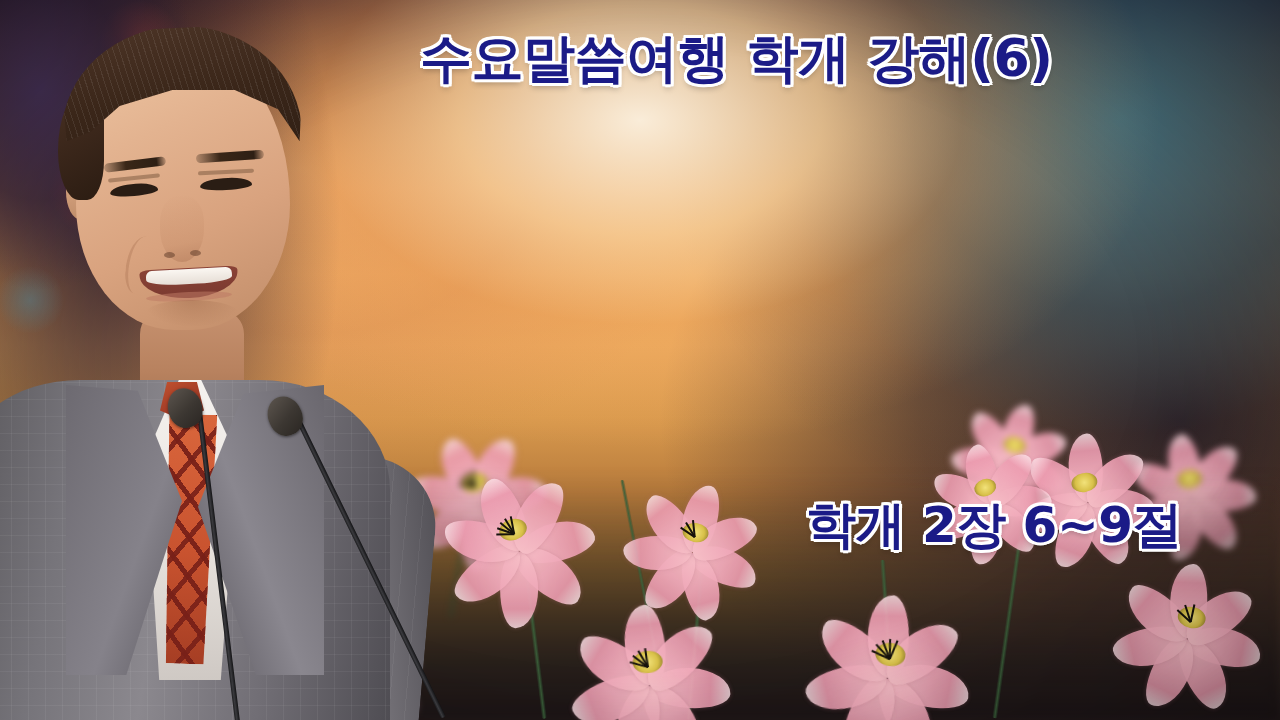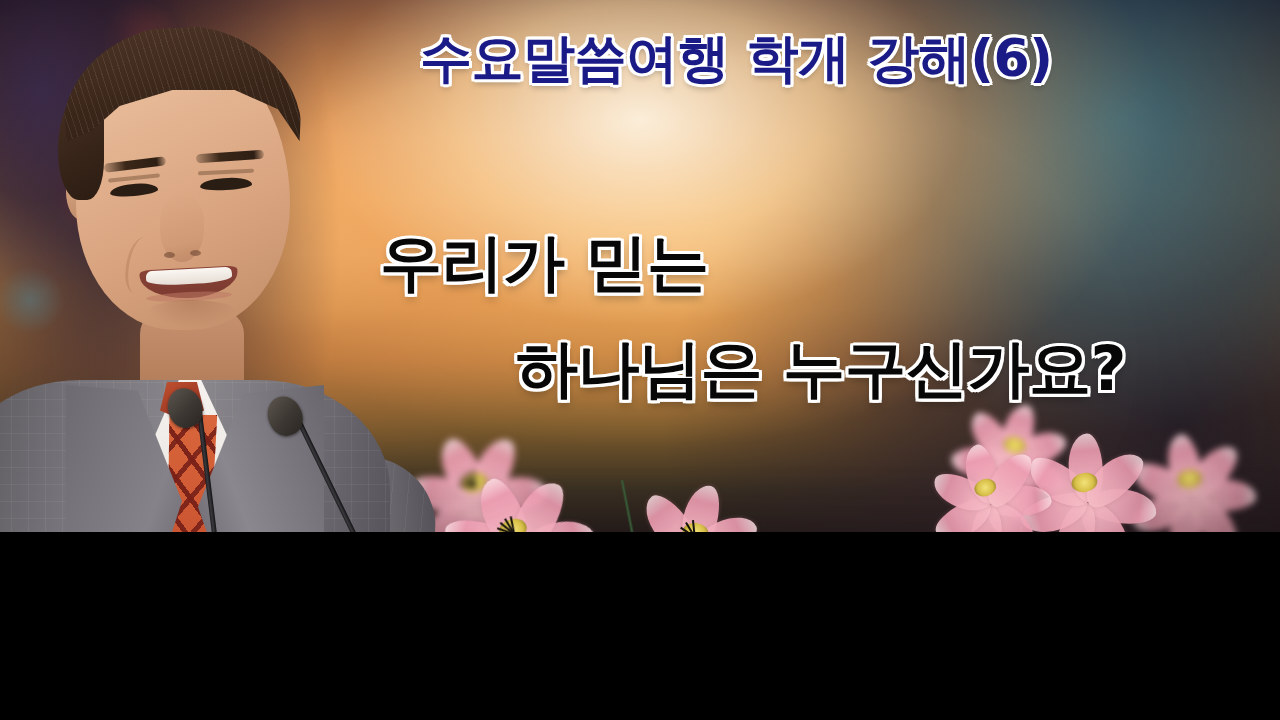--- a/index.html
+++ b/index.html
@@ -3,21 +3,21 @@
 <meta charset="utf-8">
 <style>
   html, body {
     margin: 0;
     padding: 0;
     background: #000;
   }
   #stage {
     position: relative;
     width: 1280px;
-    height: 532px;
+    height: 720px;
     overflow: hidden;
     font-family: "DejaVu Sans", "Liberation Sans", sans-serif;
     background: #2a1a18;
   }
 
   
   .bg-layer {
     position: absolute;
     inset: 0;
   }
@@ -598,19 +598,18 @@
     <div class="sp" id="chin-shadow"></div>
 
     <div class="mic-pole" style="left:196px; top:404px; width:5px; height:330px; transform:rotate(-7deg);"></div>
     <div class="mic-head" style="left:168px; top:388px; width:34px; height:40px; transform:rotate(-16deg);"></div>
     <div class="mic-pole" style="left:292px; top:412px; width:5px; height:340px; transform:rotate(-26deg);"></div>
     <div class="mic-head" style="left:268px; top:396px; width:34px; height:40px; transform:rotate(-22deg);"></div>
   </div>
 
   <div class="txt navy" id="title-main">수요말씀여행 학개 강해(6)</div>
 
-  <div class="txt blackout" id="line-believe">우리가 믿는</div>
-
-  <div class="txt blackout" id="line-question">하나님은 누구신가요?</div>
-
+
+
+  <div class="txt navy" id="ref-verse">학개 2장 6~9절</div>
 
 
 </div>
 
 </body></html>

